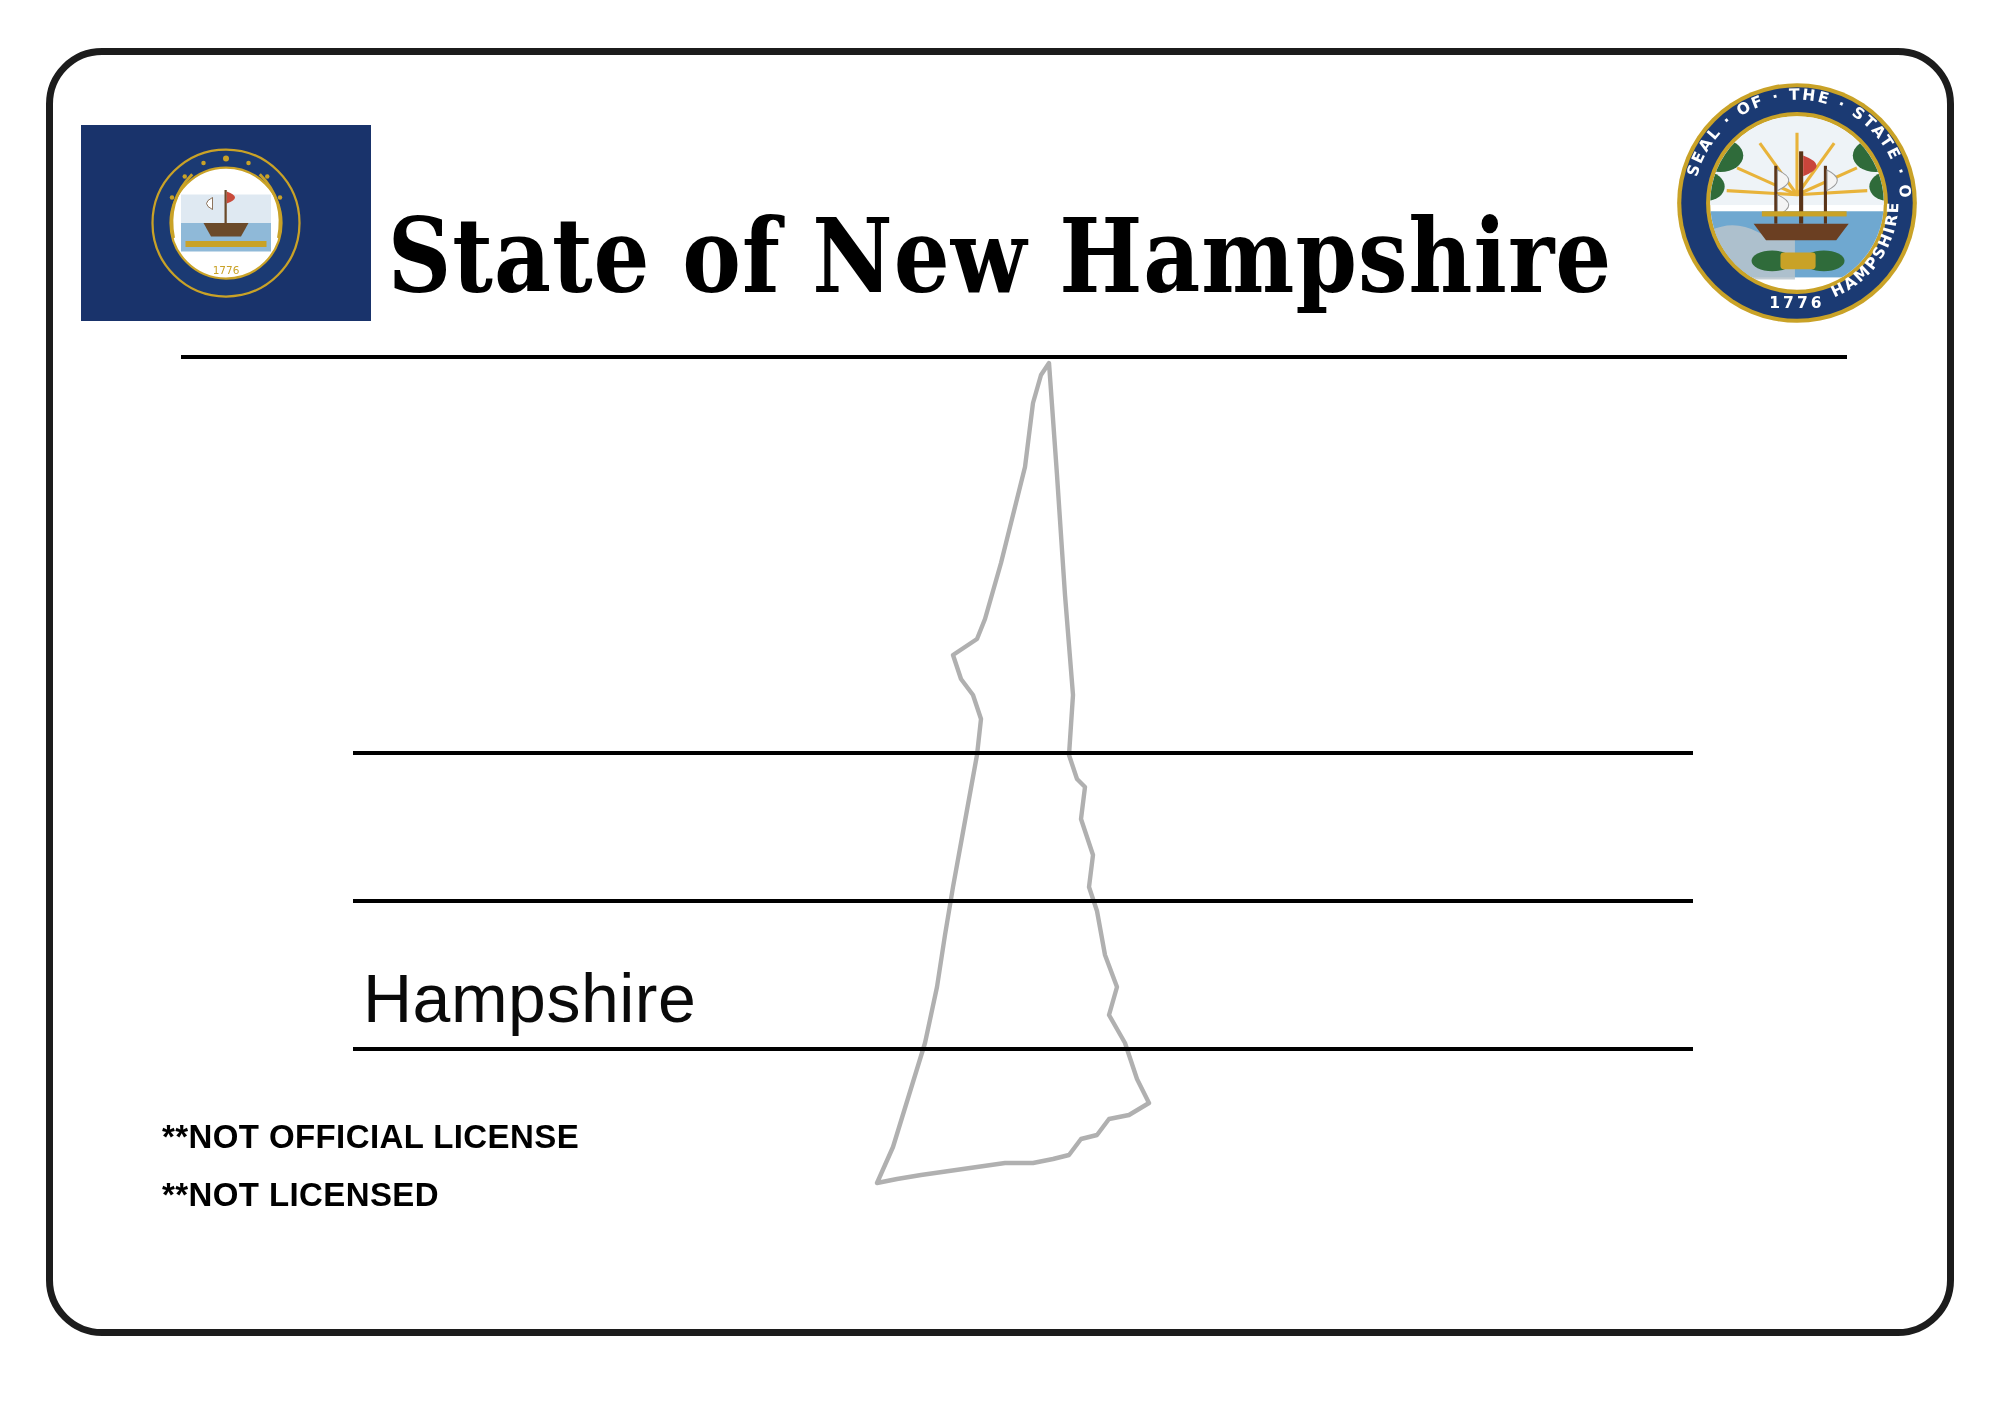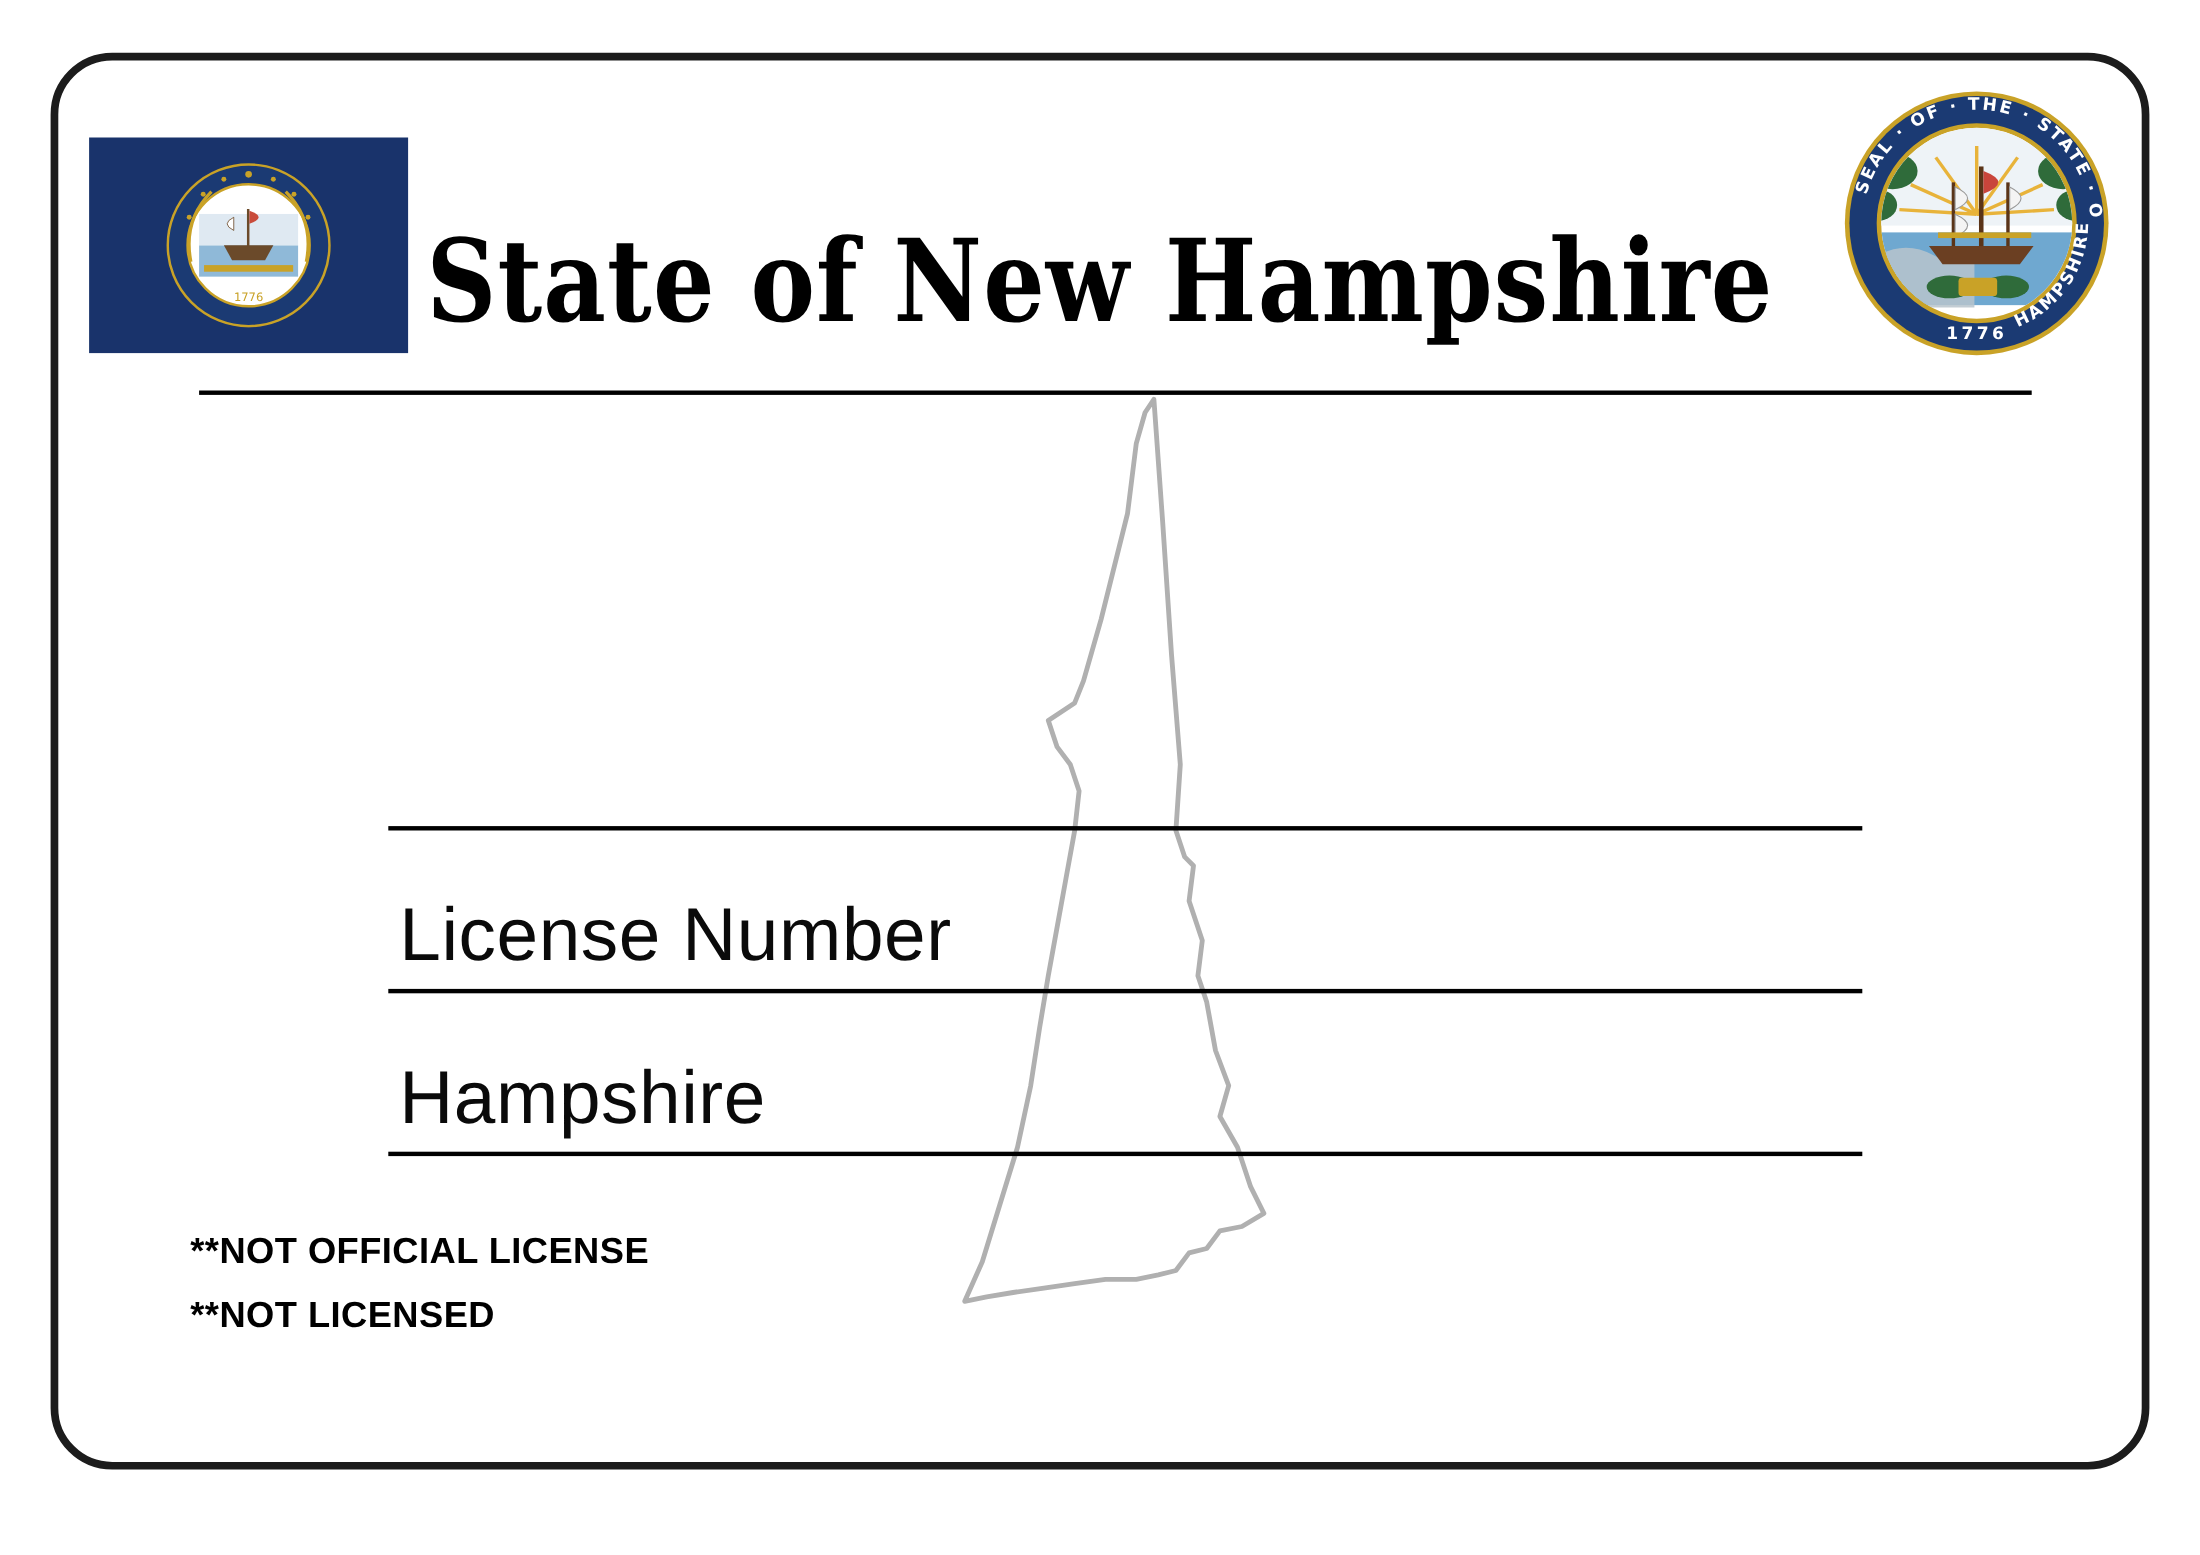--- a/index.html
+++ b/index.html
@@ -111,21 +111,21 @@
     position: absolute;
     left: 0;
     right: 0;
     bottom: 8px;
     border-top: 4px solid #000000;
   }
 
   
   .footnotes {
     position: absolute;
-    left: 120px;
+    left: 109px;
     bottom: 108px;
   }
   .footnote {
     font-size: 33px;
     font-weight: bold;
     letter-spacing: 0.4px;
     color: #000000;
     margin-bottom: 20px;
   }
   .footnote:last-child { margin-bottom: 7px; }
@@ -255,21 +255,20 @@
     </svg>
   </div>
 
   <div class="fields">
 
     <div class="field">
       <span class="field-line"></span>
     </div>
 
     <div class="field">
-      <span class="field-label">License Number</span>
       <span class="field-line"></span>
     </div>
 
     <div class="field">
       <span class="field-label">Hampshire</span>
       <span class="field-line"></span>
     </div>
 
   </div>
 

